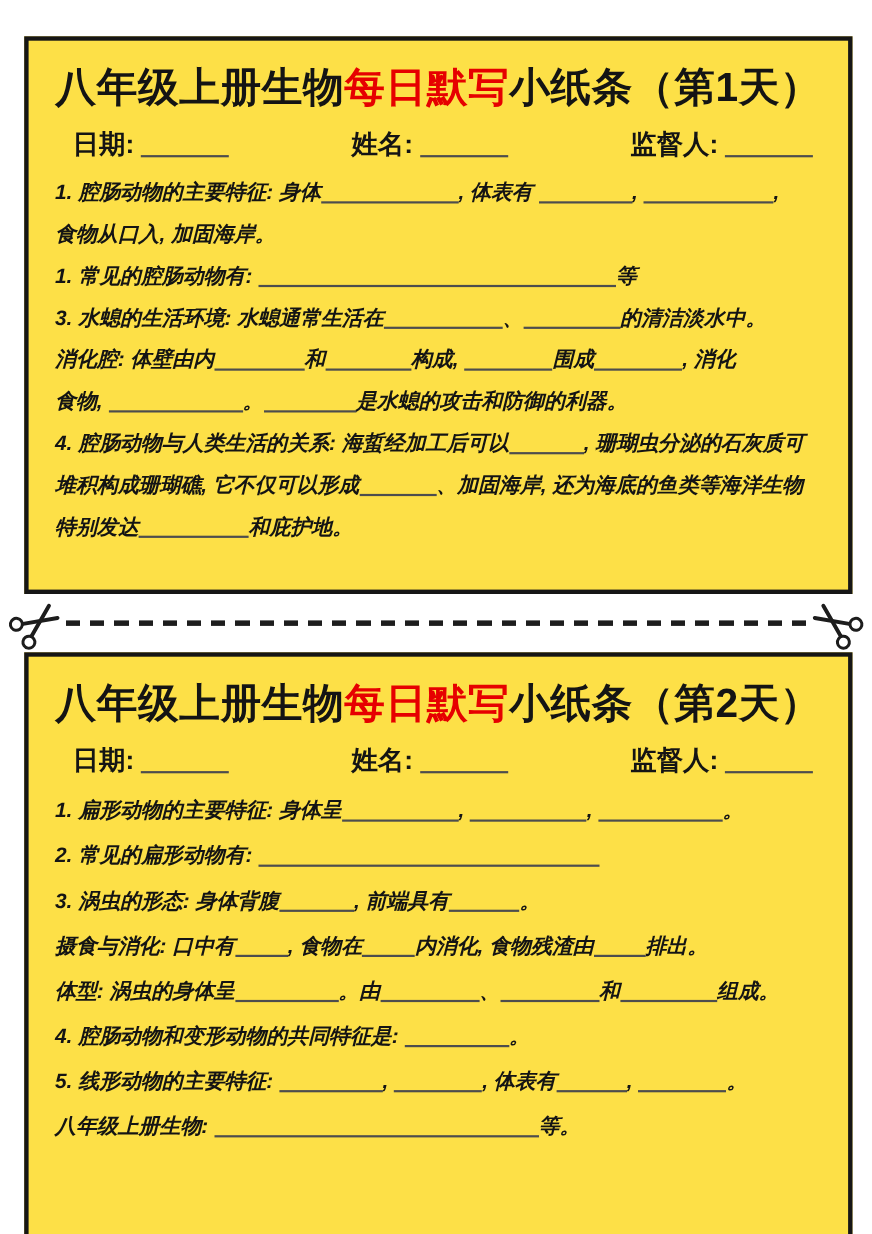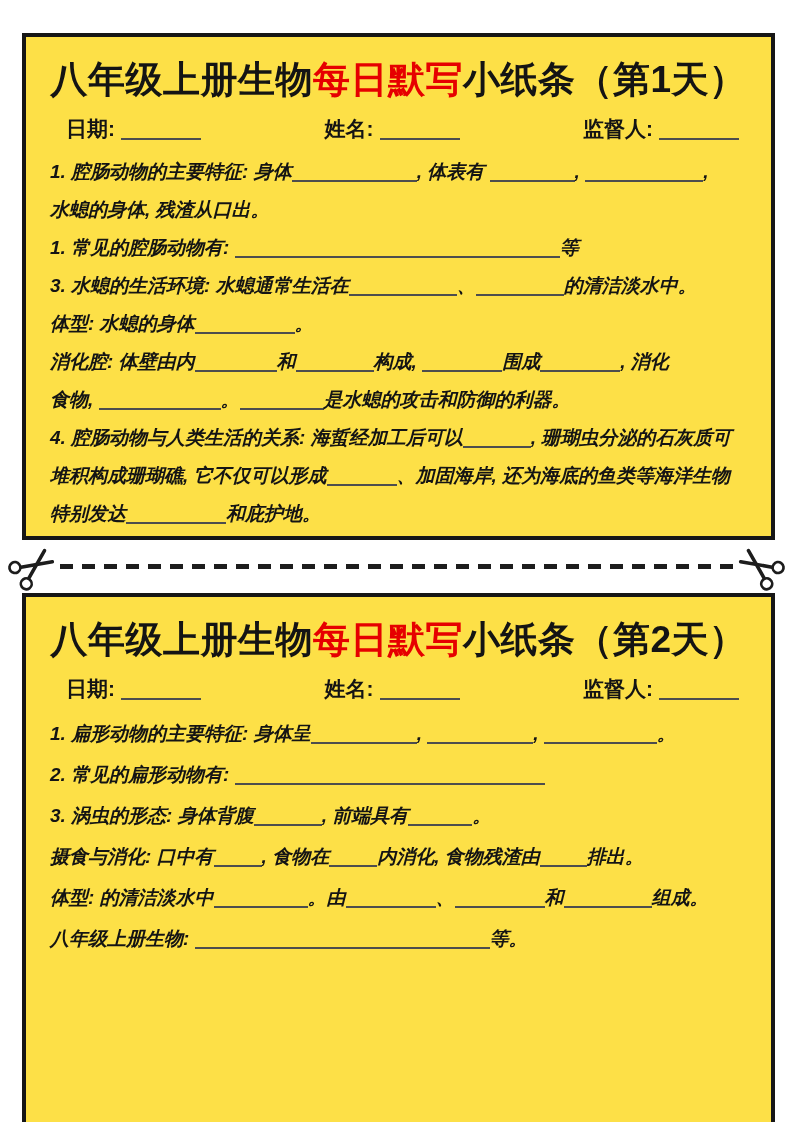--- a/index.html
+++ b/index.html
@@ -28,21 +28,21 @@
     font-weight: bold;
     white-space: nowrap;
     margin: 12px 0 10px 0;
     letter-spacing: 0.5px;
   }
   .title .hl { color: var(--accent, #e60000); }
 
   .meta {
     display: flex;
     justify-content: space-between;
-    font-size: 21px;
+    font-size: 24px;
     font-weight: bold;
     margin: 2px 8px 10px 16px;
   }
   .meta-field { white-space: nowrap; }
   .meta-blank {
     display: inline-block;
     width: 80px; height: 0.9em;
     border-bottom: 2px solid #4d4d4d;
     vertical-align: -4px;
     margin-left: 6px;
@@ -84,24 +84,23 @@
     <div class="title">
       <span>八年级上册生物</span><span class="hl">每日默写</span><span>小纸条（第1天）</span>
     </div>
     <div class="meta">
       <span class="meta-field"><span>日期:</span><span class="meta-blank"></span></span>
       <span class="meta-field"><span>姓名:</span><span class="meta-blank"></span></span>
       <span class="meta-field"><span>监督人:</span><span class="meta-blank"></span></span>
     </div>
     <div class="body-lines">
         <div class="line"><span>1. 腔肠动物的主要特征: 身体</span><span class="blank" style="width: 125px;"></span><span>, 体表有 </span><span class="blank" style="width: 85px;"></span><span>, </span><span class="blank" style="width: 118px;"></span><span>,</span></div>
-        <div class="line"><span>水螅的身体, 残渣从口出。</span></div>
+        <div class="line"><span>食物从口入, 加固海岸。</span></div>
         <div class="line"><span>1. 常见的腔肠动物有: </span><span class="blank" style="width: 325px;"></span><span>等</span></div>
         <div class="line"><span>3. 水螅的生活环境: 水螅通常生活在</span><span class="blank" style="width: 108px;"></span><span>、</span><span class="blank" style="width: 88px;"></span><span>的清洁淡水中。</span></div>
-        <div class="line"><span>体型: 水螅的身体</span><span class="blank" style="width: 100px;"></span><span>。</span></div>
         <div class="line"><span>消化腔: 体壁由内</span><span class="blank" style="width: 82px;"></span><span>和</span><span class="blank" style="width: 78px;"></span><span>构成, </span><span class="blank" style="width: 80px;"></span><span>围成</span><span class="blank" style="width: 80px;"></span><span>, 消化</span></div>
         <div class="line"><span>食物, </span><span class="blank" style="width: 122px;"></span><span>。</span><span class="blank" style="width: 84px;"></span><span>是水螅的攻击和防御的利器。</span></div>
         <div class="line"><span>4. 腔肠动物与人类生活的关系: 海蜇经加工后可以</span><span class="blank" style="width: 68px;"></span><span>, 珊瑚虫分泌的石灰质可</span></div>
         <div class="line"><span>堆积构成珊瑚礁, 它不仅可以形成</span><span class="blank" style="width: 70px;"></span><span>、加固海岸, 还为海底的鱼类等海洋生物</span></div>
         <div class="line"><span>特别发达</span><span class="blank" style="width: 100px;"></span><span>和庇护地。</span></div>
       </div>
   </div>
 
   <div class="divider">
     <span class="scissors left">
@@ -130,18 +129,20 @@
     <div class="meta">
       <span class="meta-field"><span>日期:</span><span class="meta-blank"></span></span>
       <span class="meta-field"><span>姓名:</span><span class="meta-blank"></span></span>
       <span class="meta-field"><span>监督人:</span><span class="meta-blank"></span></span>
     </div>
     <div class="body-lines">
         <div class="line"><span>1. 扁形动物的主要特征: 身体呈</span><span class="blank" style="width: 106px;"></span><span>, </span><span class="blank" style="width: 106px;"></span><span>, </span><span class="blank" style="width: 113px;"></span><span>。</span></div>
         <div class="line"><span>2. 常见的扁形动物有: </span><span class="blank" style="width: 310px;"></span></div>
         <div class="line"><span>3. 涡虫的形态: 身体背腹</span><span class="blank" style="width: 68px;"></span><span>, 前端具有</span><span class="blank" style="width: 64px;"></span><span>。</span></div>
         <div class="line"><span>摄食与消化: 口中有</span><span class="blank" style="width: 48px;"></span><span>, 食物在</span><span class="blank" style="width: 48px;"></span><span>内消化, 食物残渣由</span><span class="blank" style="width: 47px;"></span><span>排出。</span></div>
-        <div class="line"><span>体型: 的清洁淡水中</span><span class="blank" style="width: 94px;"></span><span>。由</span><span class="blank" style="width: 90px;"></span><span>、</span><span class="blank" style="width: 90px;"></span><span>和</span><span class="blank" style="width: 88px;"></span><span>组成。</span></div>
+        <div class="line"><span>体型: 涡虫的身体呈</span><span class="blank" style="width: 94px;"></span><span>。由</span><span class="blank" style="width: 90px;"></span><span>、</span><span class="blank" style="width: 90px;"></span><span>和</span><span class="blank" style="width: 88px;"></span><span>组成。</span></div>
+        <div class="line"><span>4. 腔肠动物和变形动物的共同特征是: </span><span class="blank" style="width: 95px;"></span><span>。</span></div>
+        <div class="line"><span>5. 线形动物的主要特征: </span><span class="blank" style="width: 94px;"></span><span>, </span><span class="blank" style="width: 80px;"></span><span>, 体表有</span><span class="blank" style="width: 64px;"></span><span>, </span><span class="blank" style="width: 80px;"></span><span>。</span></div>
         <div class="line"><span>八年级上册生物: </span><span class="blank" style="width: 295px;"></span><span>等。</span></div>
       </div>
   </div>
 
 </div>
 
 </body></html>

